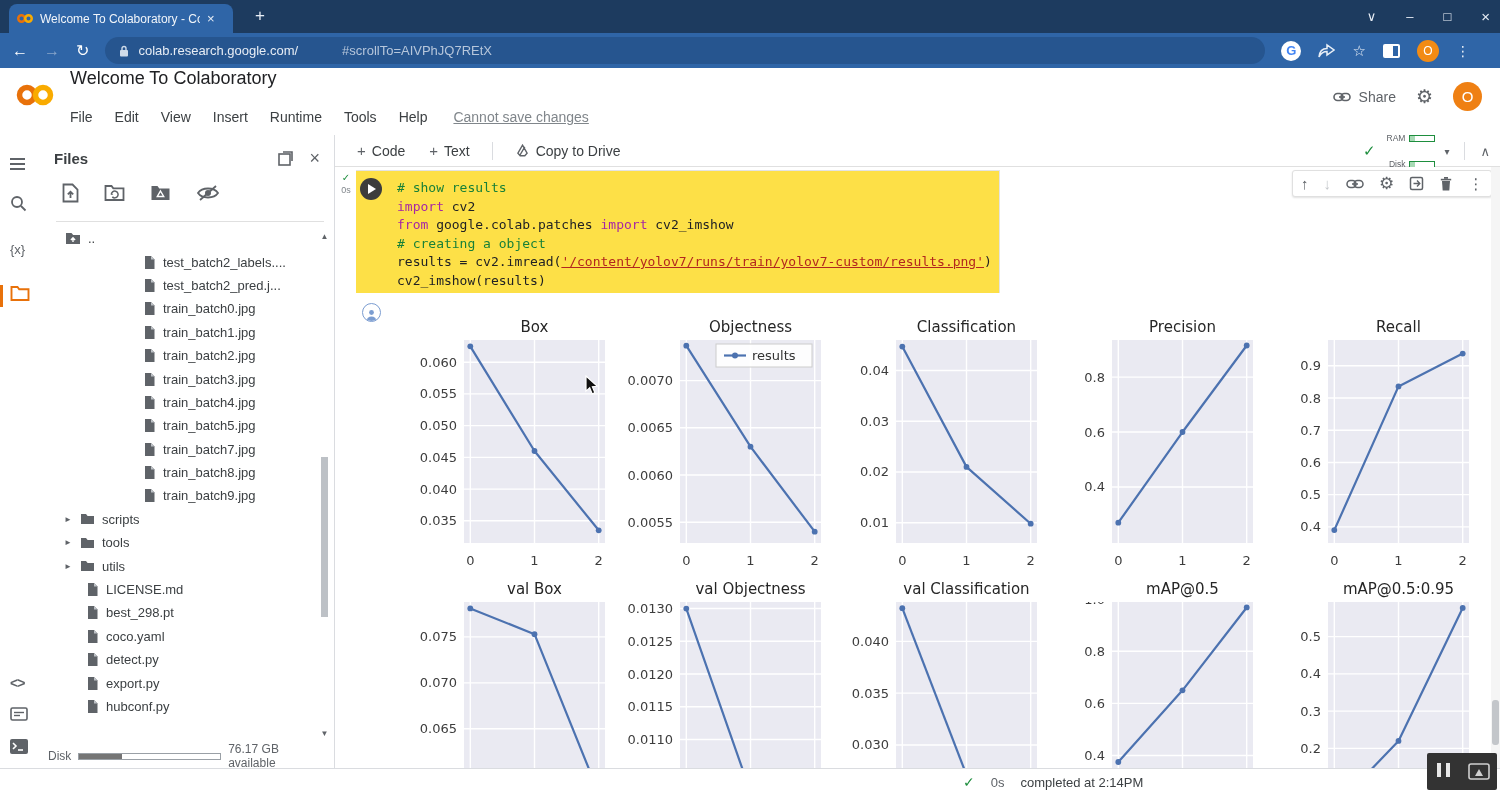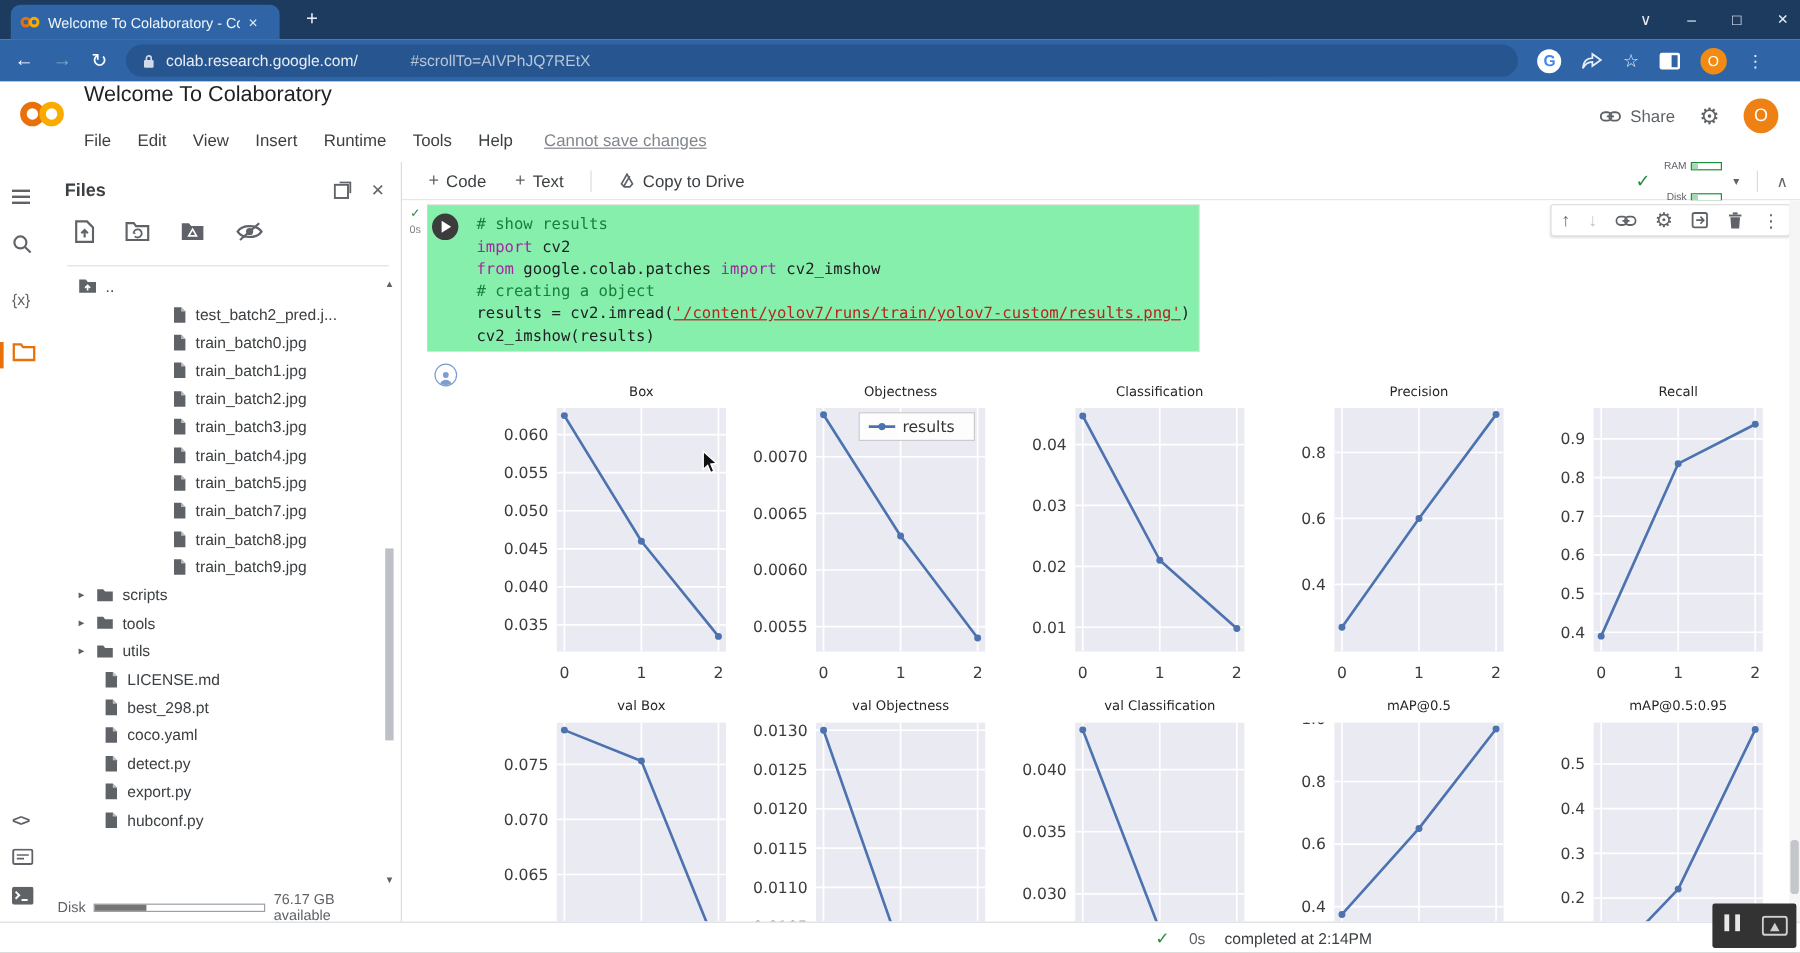--- a/index.html
+++ b/index.html
@@ -85,41 +85,41 @@
   .meter-label { font-size:8.5px; color:#5f6368; width:21px; text-align:right; }
   .meter-bar { width:26px; height:7px; border:1px solid #1e8e3e; background:#fff; position:relative; }
   .meter-bar::after { content:""; position:absolute; left:0; top:0; bottom:0; width:5px; background:#a8dab5; }
   .tb-caret { color:#5f6368; font-size:10px; }
   .tb-collapse { color:#5f6368; font-size:13px; }
   
   .notebook { position:absolute; top:32px; left:0; right:0; bottom:0; overflow:hidden; background:#fff; }
   .gutter { position:absolute; left:2px; top:5px; width:18px; text-align:center; }
   .gutter-check { color:#1e8e3e; font-size:10px; display:block; }
   .gutter-time { color:#80868b; font-size:9px; display:block; margin-top:2px; }
-  .editor { position:absolute; left:21px; top:3px; width:644px; height:123px; background:#86efac;
+  .editor { position:absolute; left:21px; top:3px; width:644px; height:123px; background:#fde047;
             border-top:1px solid #e3e3e3; border-right:1px solid #e3e3e3; padding:8px 0 0 41px; }
   .play-btn { position:absolute; left:4px; top:7px; width:22px; height:22px; border-radius:50%; background:#3c3c3c;
               color:#fff; text-align:center; }
   .play-btn::after { content:""; display:inline-block; margin-top:6px; margin-left:2px;
                      border-left:8px solid #fff; border-top:5px solid transparent; border-bottom:5px solid transparent; }
   .code { font-family:"DejaVu Sans Mono", monospace; font-size:13px; line-height:18.5px; color:#202124; white-space:pre; }
   .tok-com { color:#188038; }
   .tok-kw { color:#a626a4; }
   .tok-lnk { color:#b3261e; text-decoration:underline; }
   .cell-toolbar { position:absolute; left:957px; top:3px; height:27px; background:#fff; border:1px solid #e0e0e0;
                   border-radius:3px; box-shadow:0 1px 2px rgba(0,0,0,.12); display:flex; align-items:center;
                   padding:0 8px; gap:15px; color:#5f6368; }
   .ct-ic { font-size:15px; }
   .ct-dim { color:#c4c7cb; }
   .out-avatar { position:absolute; left:27px; top:136px; width:19px; height:19px; border-radius:50%;
                 border:1.5px solid #7b9dd1; display:flex; align-items:flex-end; justify-content:center; overflow:hidden; }
   .results-grid { position:absolute; left:65px; top:145px; width:1080px; display:flex; flex-wrap:wrap; }
   .chart { width:216px; height:262px; }
   .chart-title { margin-left:64px; width:141px; height:28px; line-height:30px; text-align:center;
-                 font-family:"DejaVu Sans", sans-serif; font-size:11px; color:#262626; }
+                 font-family:"DejaVu Sans", sans-serif; font-size:15px; color:#262626; }
   .nb-scroll { position:absolute; right:0; top:0; bottom:0; width:9px; background:#f5f5f5; }
   .nb-scroll .thumb { position:absolute; left:1px; width:7px; top:533px; height:45px; background:#c3c6ca; border-radius:3px; }
   .cursor { position:absolute; left:250px; top:208px; z-index:30; }
   
   .statusbar { position:absolute; left:0; right:0; bottom:0; height:26px; background:#fff;
                border-top:1px solid #dadce0; z-index:20; }
   .status-group { position:absolute; left:963px; top:0; height:26px; display:flex; align-items:center; gap:16px;
                   font-size:13px; }
   .st-check { color:#1e8e3e; font-size:14px; }
   .st-time { color:#5f6368; }
@@ -304,20 +304,29 @@
               </span>
               <span>..</span>
             </div>
             <div class="tree-row" style="padding-left: 103px;">
               <span style="display: flex;">
                 <svg width="13" height="15" viewBox="0 0 13 15">
                   <path d="M2 1 h6 L11.5 4.5 V14 H2 Z" fill="#5f6368"></path>
                   <path d="M8 1 L11.5 4.5 H8 Z" fill="#bdc1c6"></path>
                 </svg>
               </span>
+              <span>test_batch2_labels....</span>
+            </div>
+            <div class="tree-row" style="padding-left: 103px;">
+              <span style="display: flex;">
+                <svg width="13" height="15" viewBox="0 0 13 15">
+                  <path d="M2 1 h6 L11.5 4.5 V14 H2 Z" fill="#5f6368"></path>
+                  <path d="M8 1 L11.5 4.5 H8 Z" fill="#bdc1c6"></path>
+                </svg>
+              </span>
               <span>test_batch2_pred.j...</span>
             </div>
             <div class="tree-row" style="padding-left: 103px;">
               <span style="display: flex;">
                 <svg width="13" height="15" viewBox="0 0 13 15">
                   <path d="M2 1 h6 L11.5 4.5 V14 H2 Z" fill="#5f6368"></path>
                   <path d="M8 1 L11.5 4.5 H8 Z" fill="#bdc1c6"></path>
                 </svg>
               </span>
               <span>train_batch0.jpg</span>

